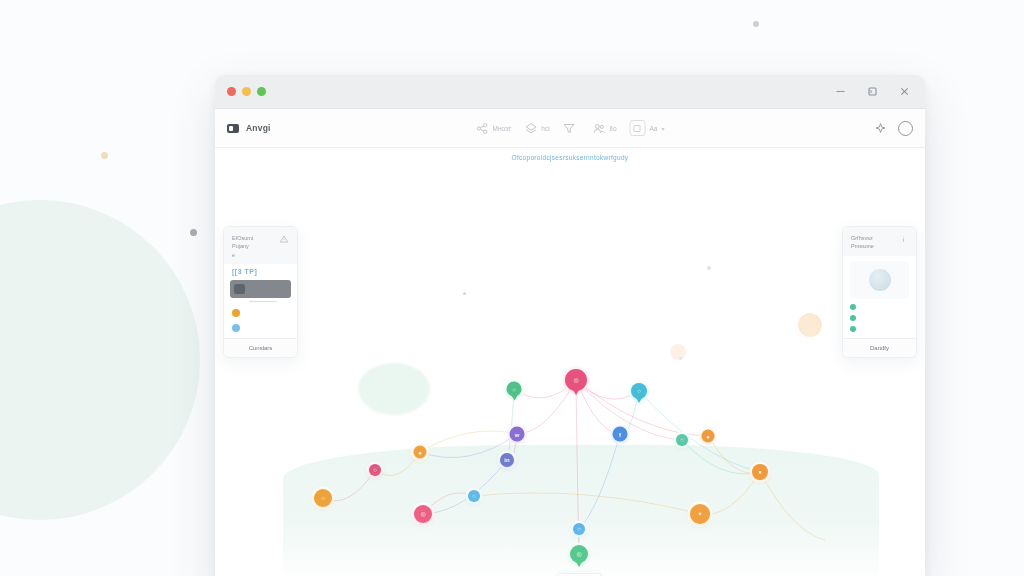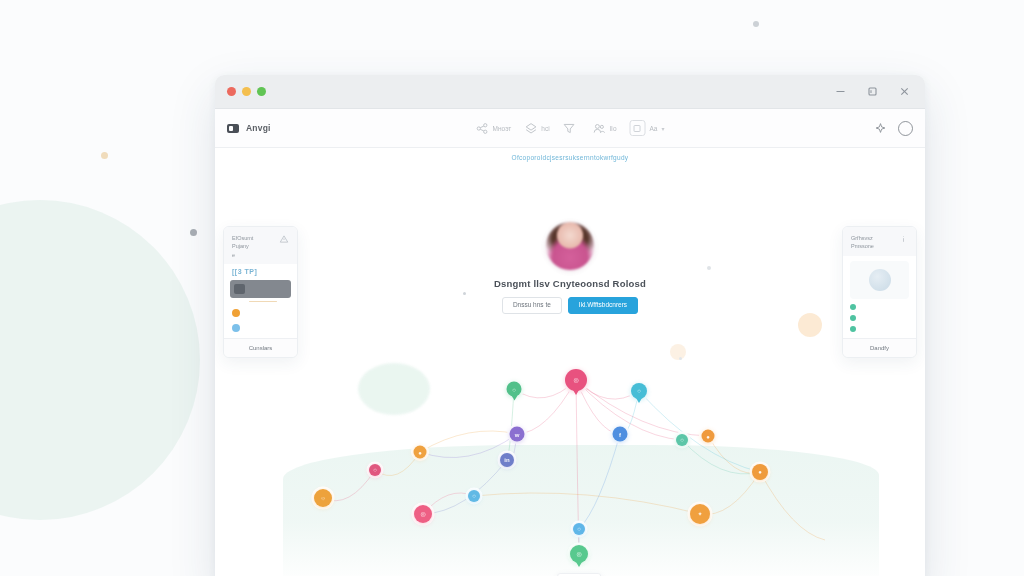--- a/index.html
+++ b/index.html
@@ -398,28 +398,20 @@
           <div class="node" style="left: 485px; top: 366px; height: 20px; width: 20px; background: rgb(240, 160, 63); color: rgb(240, 160, 63); box-shadow: rgba(240, 160, 63, 0.333) 0px 1px 5px, rgb(255, 255, 255) 0px 0px 0px 2.5px;">
             <span class="glyph">✦</span>
           </div>
           <div class="node pin" style="left: 364px; top: 406px; height: 18px; width: 18px; background: rgb(88, 201, 142); color: rgb(88, 201, 142); box-shadow: rgba(88, 201, 142, 0.333) 0px 1px 5px, rgb(255, 255, 255) 0px 0px 0px 2.5px;">
             <span class="glyph">◎</span>
           </div>
         </div>
       <div class="nodelabel" style="left:364px;top:425px;">Пиаочса</div>
     </div>
 
-    <div class="hero">
-      <div class="avatar"></div>
-      <div class="hero-title">Dsngmt llsv Cnyteoonsd Rolosd</div>
-      <div class="hero-btns">
-        <span class="btn btn-ghost">Dnssu hns te</span>
-        <span class="btn btn-primary">Ikl.Wfftsbdcnrers</span>
-      </div>
-    </div>
 
     <div class="card lcard">
       <div class="card-head">
         <div class="ch-txt">
           <div>EfOsumt</div>
           <div>Pujany</div>
           <div>e</div>
         </div>
         <svg width="10" height="10" viewBox="0 0 16 16" fill="none" stroke="#b6bcc3" stroke-width="1.2">
           <path d="M8 3 L14 13 H2 Z"></path>

